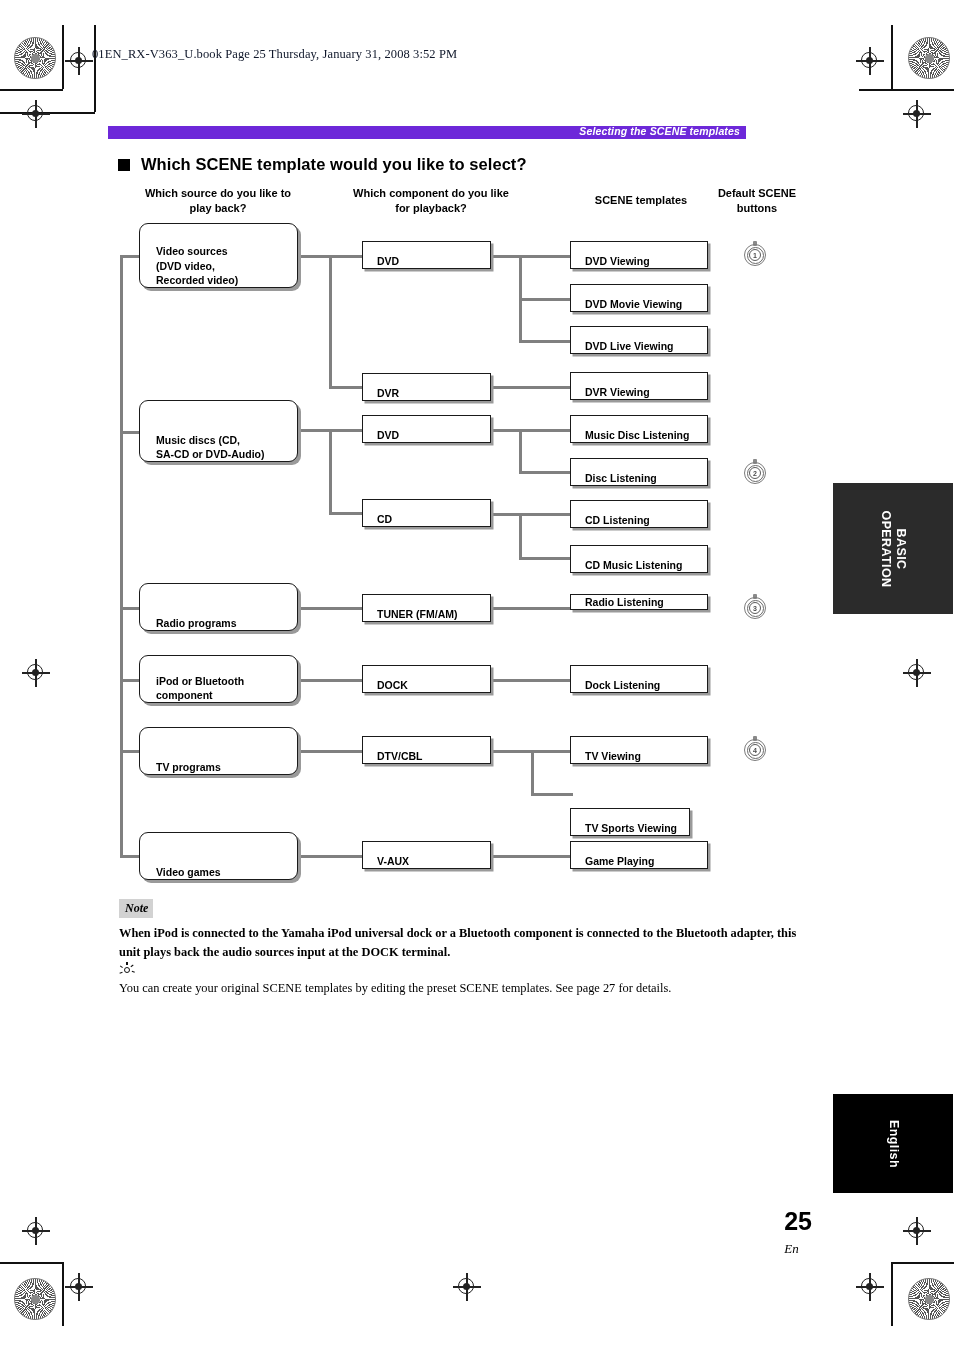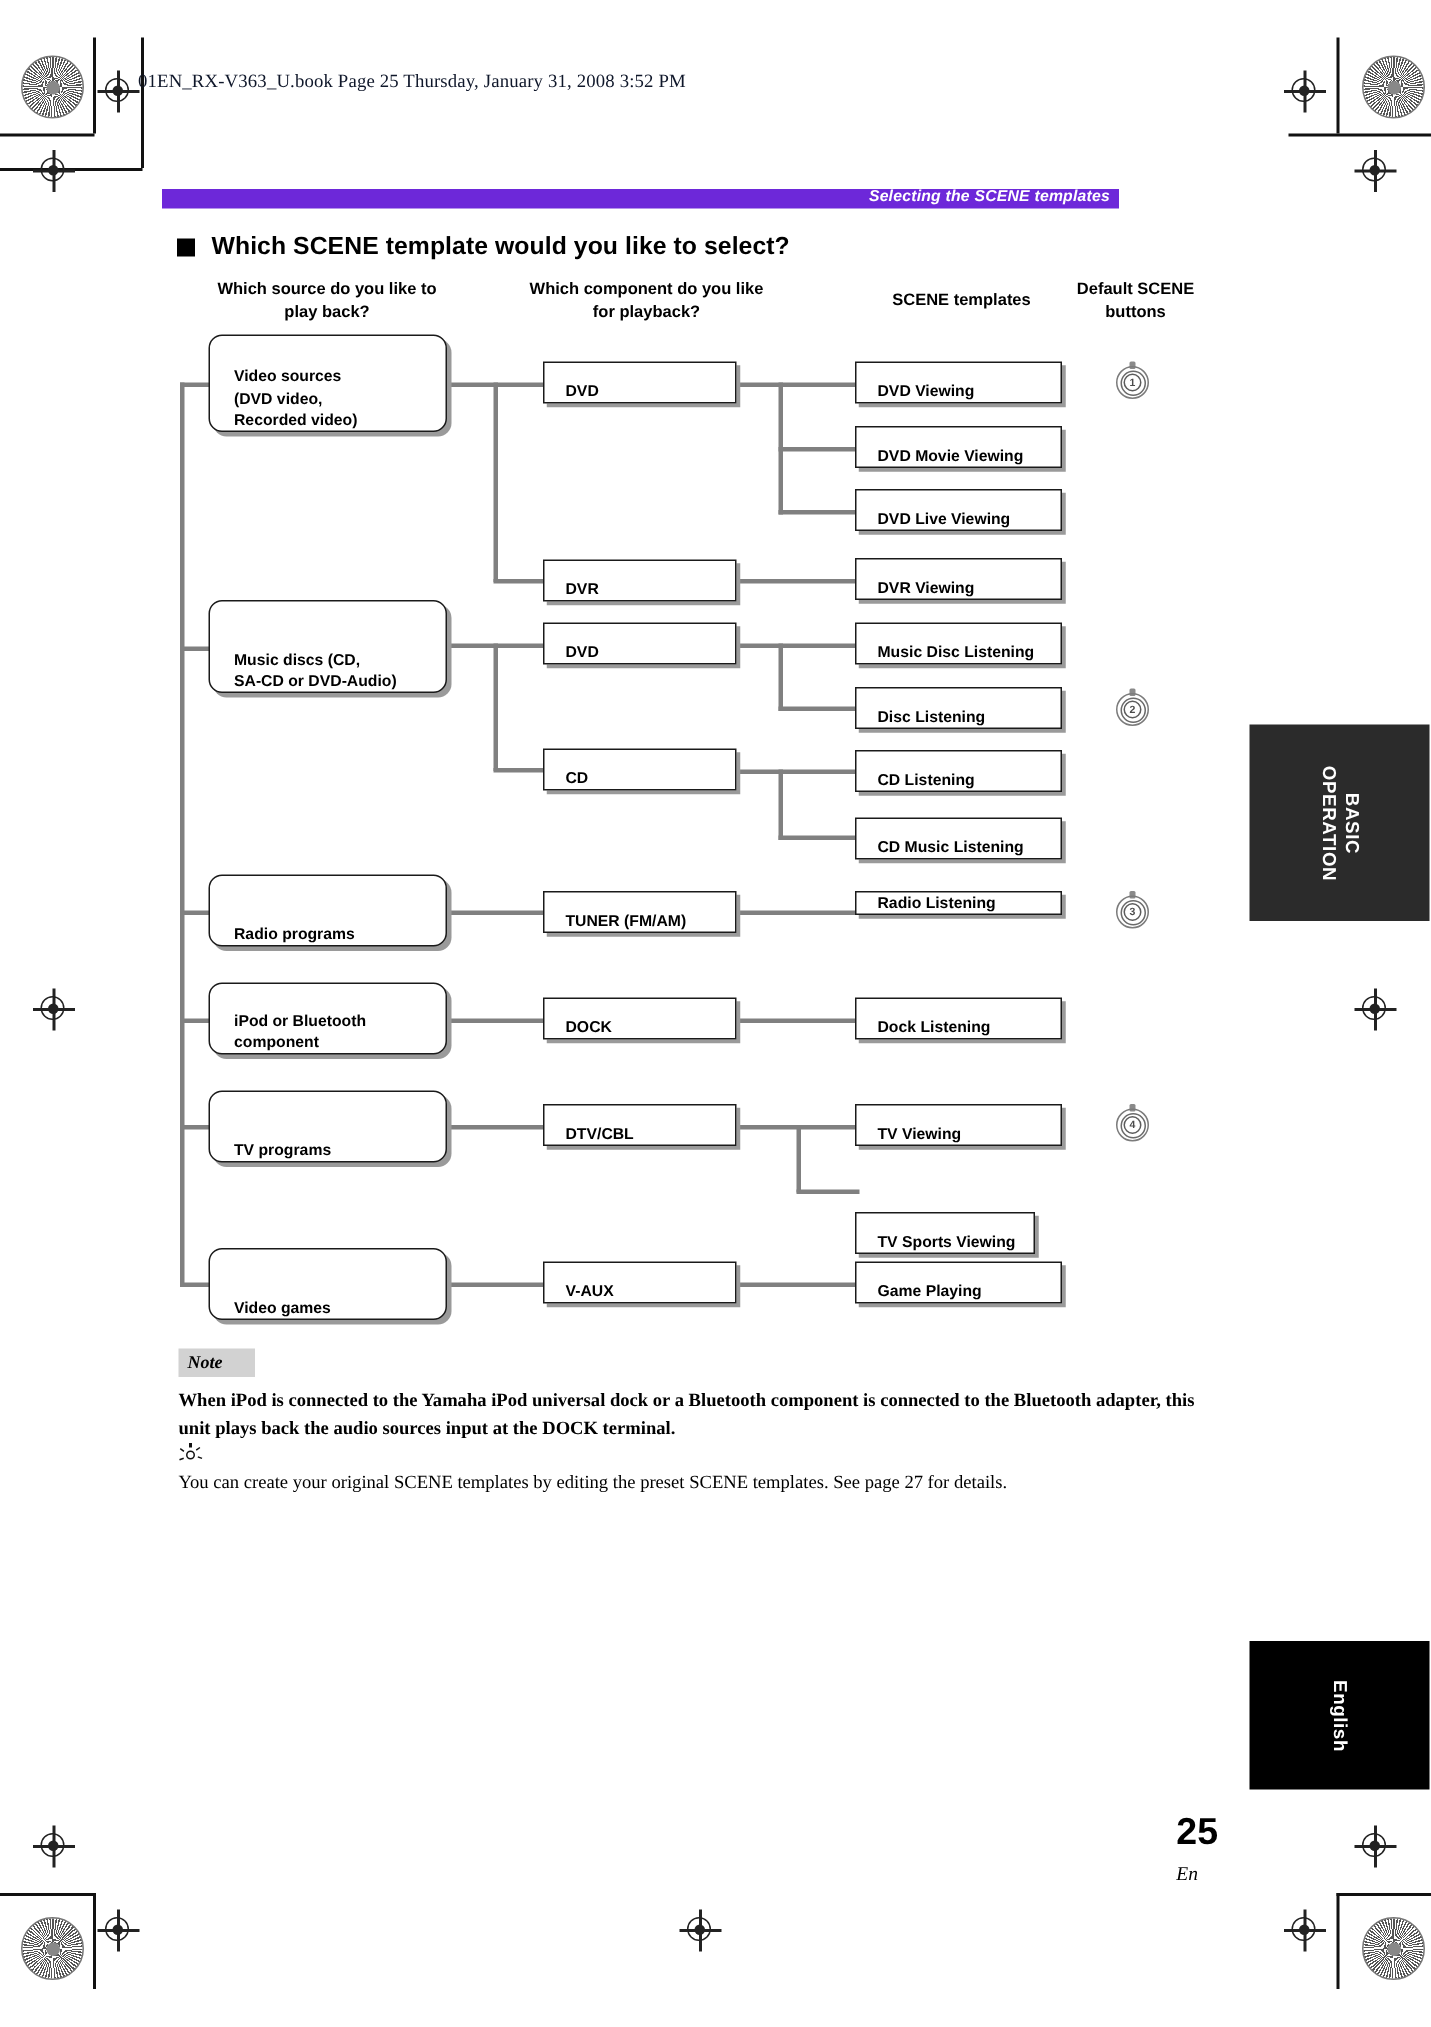--- a/index.html
+++ b/index.html
@@ -61,21 +61,21 @@
 
   
   .sbtn{position:absolute;width:22px;height:22px;}
   .sbtn .r1{position:absolute;left:0;top:0;width:22px;height:22px;border-radius:50%;border:1.2px solid #7b7b7b;box-sizing:border-box;}
   .sbtn .r2{position:absolute;left:2.5px;top:2.5px;width:17px;height:17px;border-radius:50%;border:1.6px solid #6a6a6a;box-sizing:border-box;}
   .sbtn .r3{position:absolute;left:5px;top:5px;width:12px;height:12px;border-radius:50%;border:1.2px solid #5c5c5c;box-sizing:border-box;
             display:flex;align-items:center;justify-content:center;font-size:7px;font-weight:bold;color:#4b4b4b;font-family:"Liberation Sans",sans-serif;}
   .sbtn .nub{position:absolute;left:9px;top:-3px;width:4px;height:5px;background:#8a8a8a;border-radius:1px;}
 
   
-  .notetag{position:absolute;left:119px;top:899px;background:#d2d2d2;padding:2px 22px 2px 6px;font-size:12px;font-style:italic;font-weight:bold;color:#000;font-family:"Liberation Serif",serif;}
+  .notetag{position:absolute;left:119px;top:899px;background:#d2d2d2;padding:2px 5px 2px 6px;font-size:12px;font-style:italic;font-weight:bold;color:#000;font-family:"Liberation Serif",serif;}
   .bodytext{position:absolute;font-family:"Liberation Serif",serif;font-size:12.4px;color:#000;line-height:1.5;}
   #note-body{left:119px;top:924px;width:692px;font-weight:bold;}
   #tip-body{left:119px;top:979px;width:692px;}
   .bulb{position:absolute;left:119px;top:962px;width:16px;height:16px;}
   .bulb .c{position:absolute;left:5px;top:5px;width:6px;height:6px;border-radius:50%;border:1.3px solid #111;box-sizing:border-box;}
   .bulb .ray{position:absolute;background:#111;width:1.4px;height:3.4px;left:7.3px;top:0;transform-origin:1px 8px;}
 
   
   .tab{position:absolute;background:#2b2b2b;}
   .tab span{position:absolute;left:50%;top:50%;transform:translate(-50%,-50%) rotate(90deg);white-space:nowrap;

